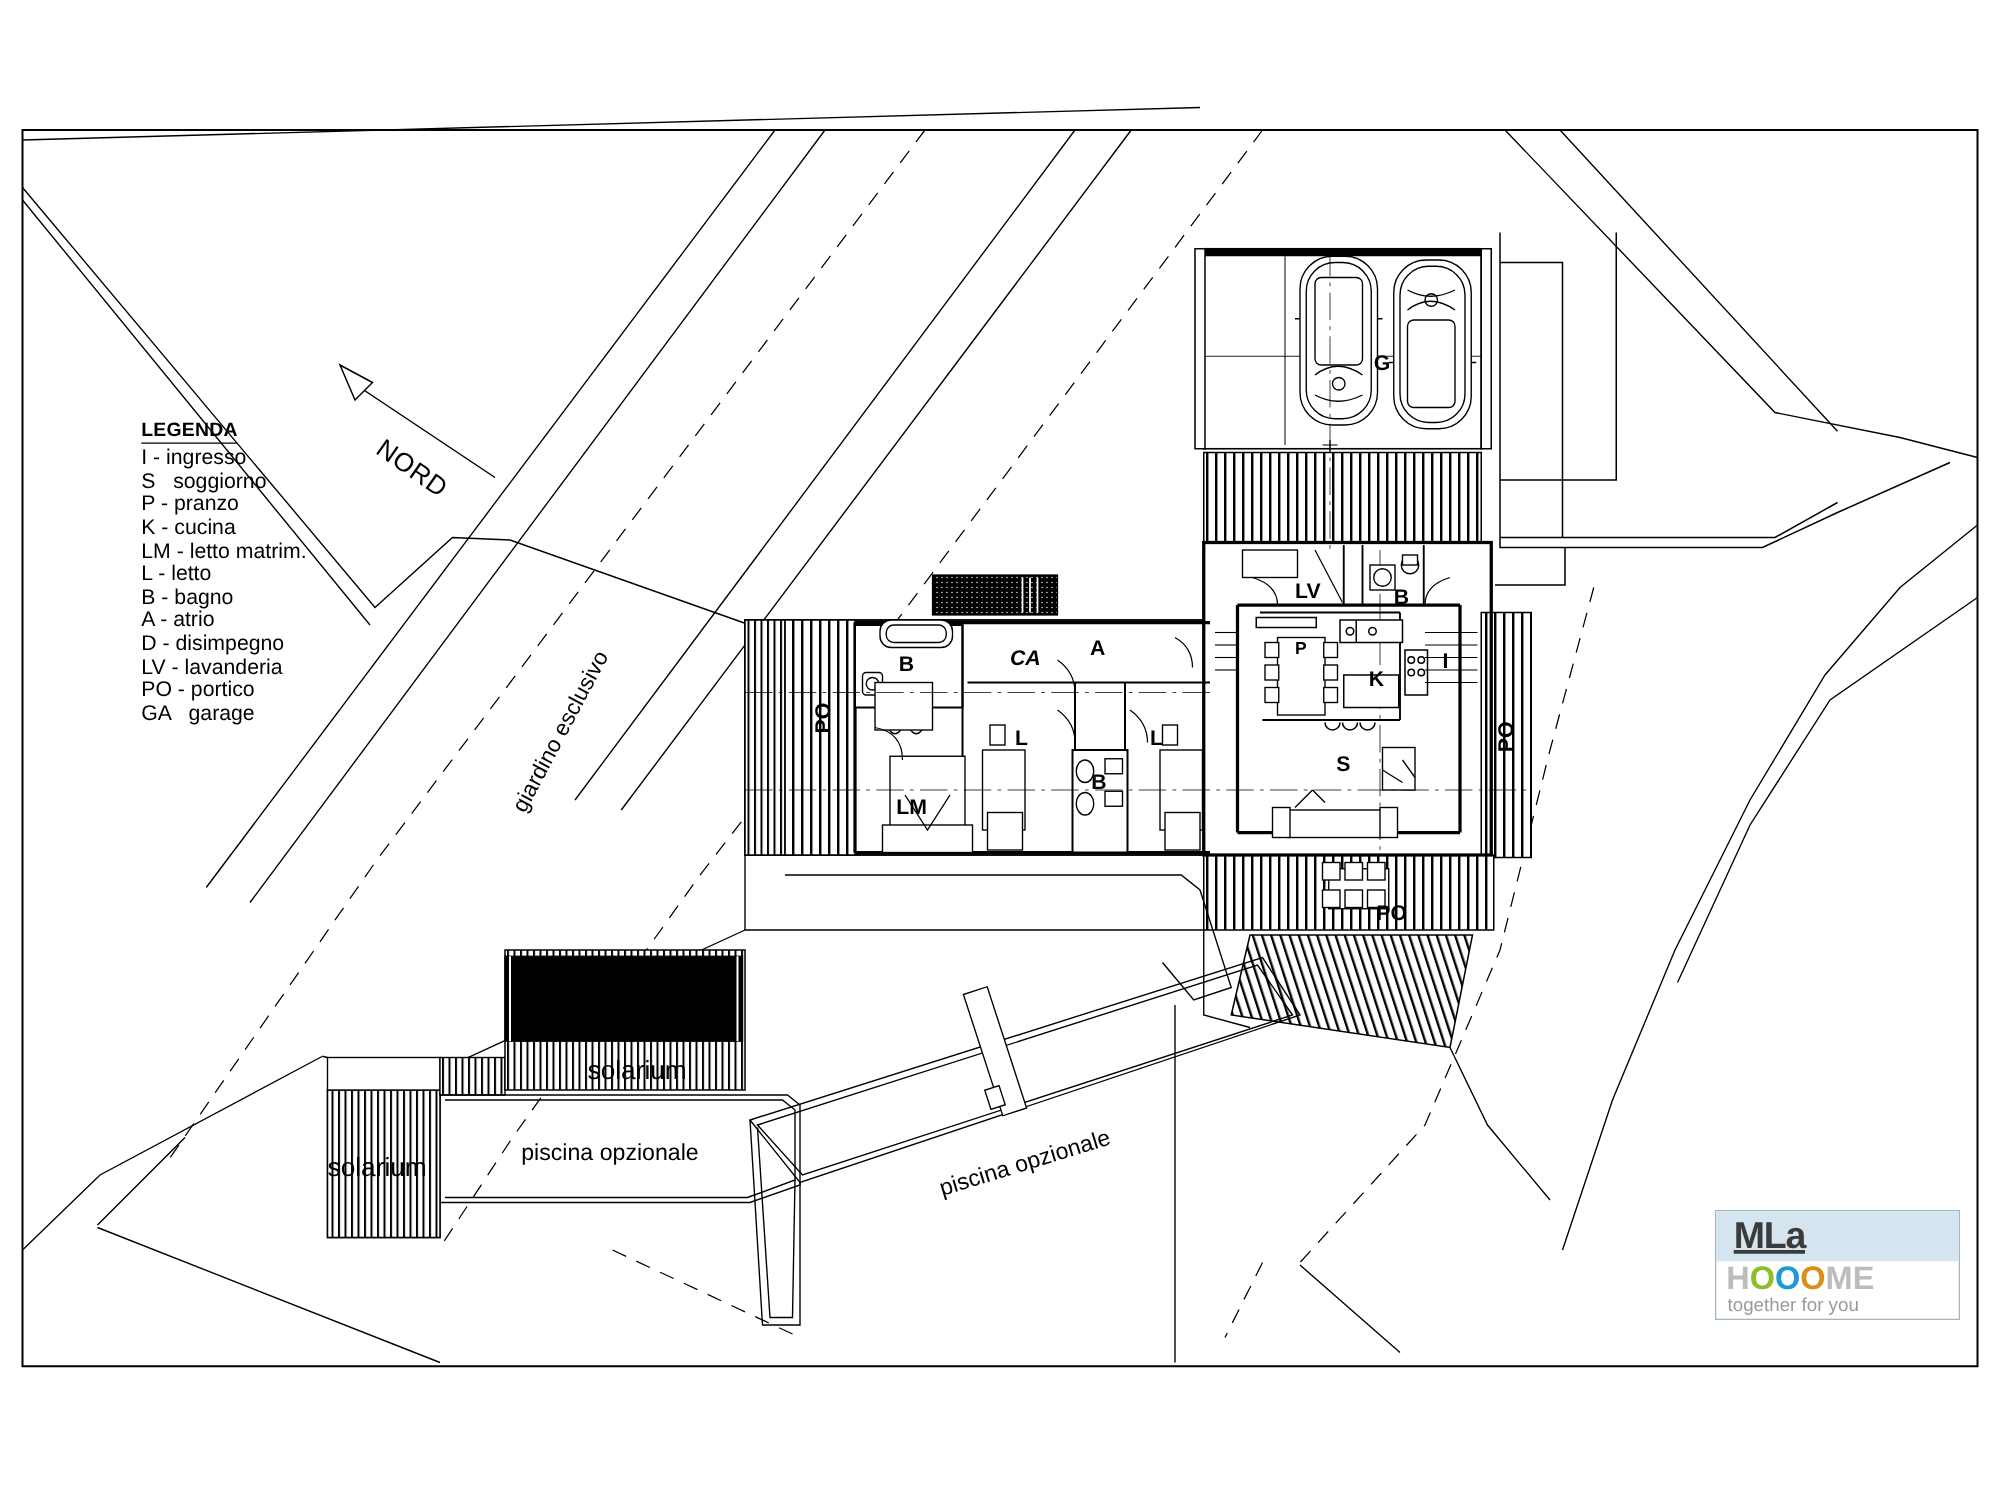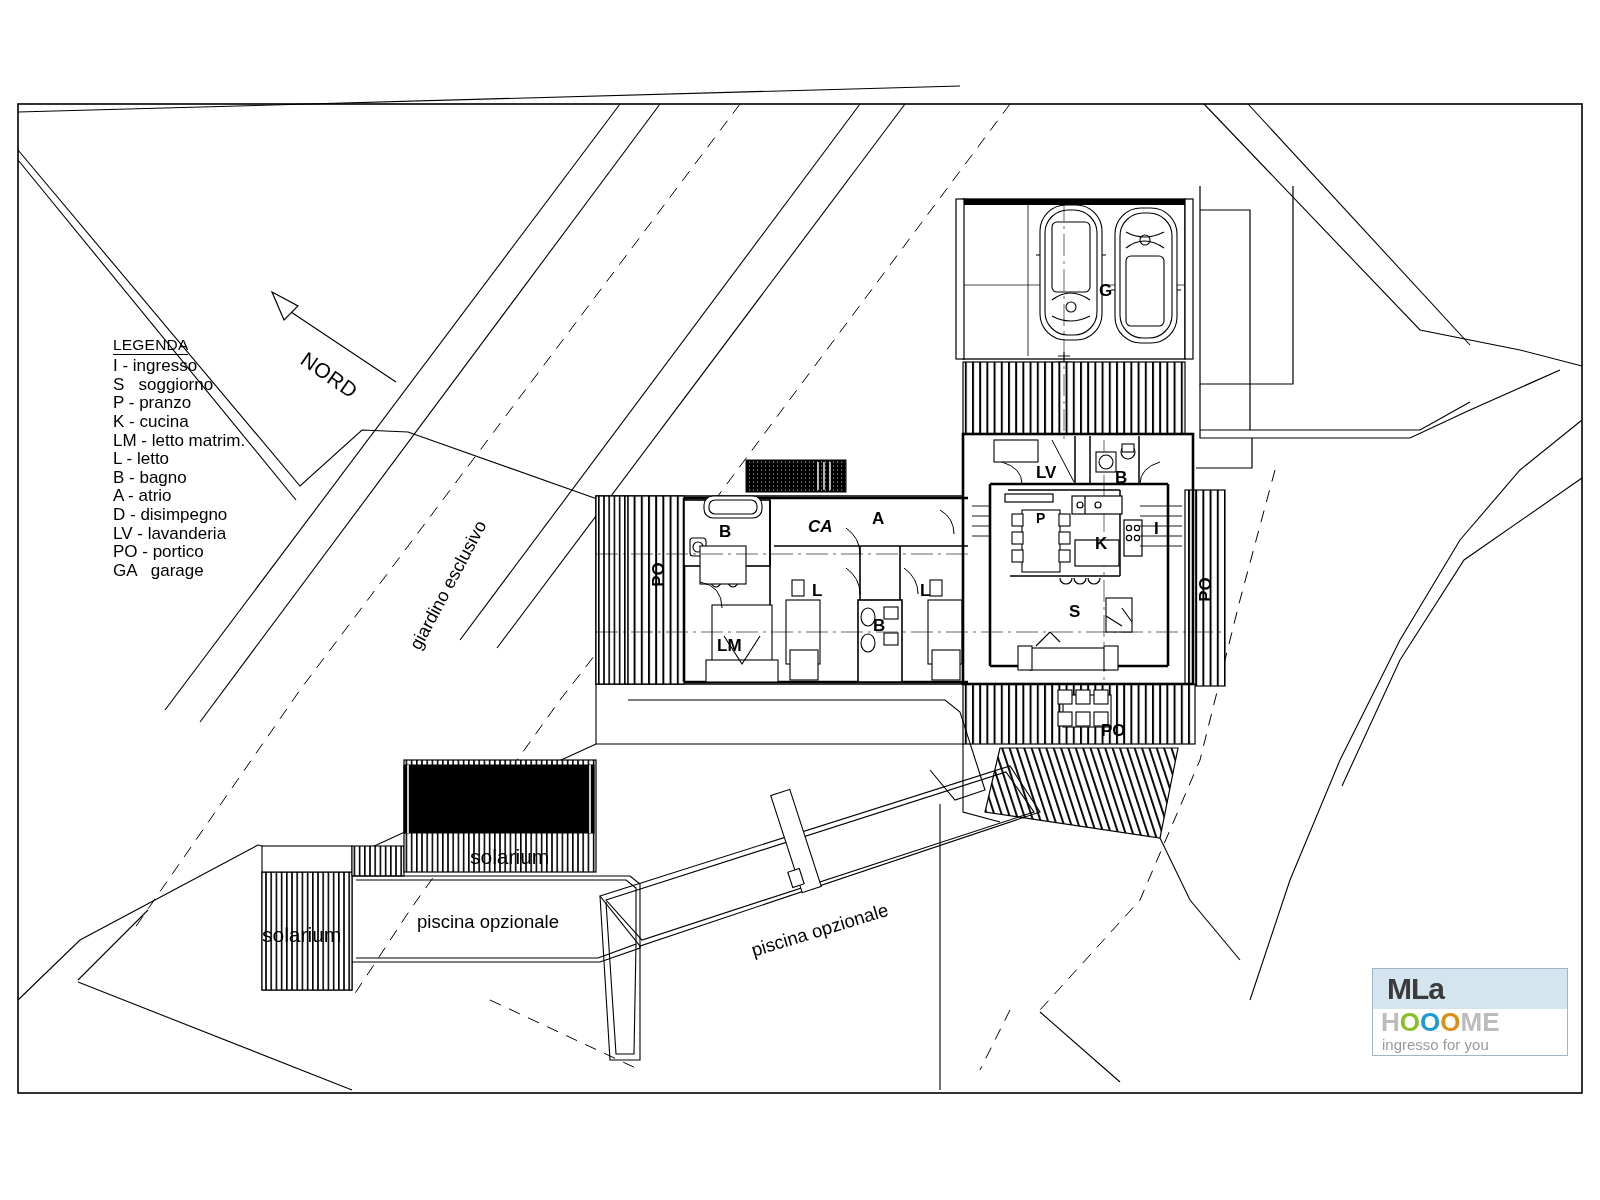--- a/index.html
+++ b/index.html
@@ -4,21 +4,21 @@
 <title>Pianta - Site Plan</title>
 <style>
   html,body{margin:0;padding:0;background:#ffffff;}
   body{width:1600px;height:1200px;overflow:hidden;
        font-family:"Liberation Sans","DejaVu Sans",sans-serif;}
   #stage{position:relative;width:1600px;height:1200px;background:#fff;}
   svg.plan{position:absolute;left:0;top:0;width:1600px;height:1200px;}
 
   
   .legend{position:absolute;left:113px;top:336px;}
-  .legend-title{font-size:15.5px;font-weight:normal;letter-spacing:.2px;
+  .legend-title{font-size:15.5px;font-weight:bold;letter-spacing:.2px;
                 border-bottom:1.6px solid #000;display:inline-block;
                 padding-bottom:1px;line-height:1.05;text-align:right;}
   .legend ul{list-style:none;margin:2px 0 0 0;padding:0;}
   .legend li{font-size:17px;line-height:18.6px;color:#000;white-space:pre;}
 
   
   .ptxt{position:absolute;color:#000;white-space:nowrap;
         transform-origin:0 50%;}
   .t-nord{font-size:21px;letter-spacing:.5px;}
   .t-giardino{font-size:18px;}
@@ -31,21 +31,21 @@
   .rcode.sm{font-size:14px;}
   .rcode.rot{transform:rotate(-90deg);}
 
   
   .logo{position:absolute;left:1372px;top:968px;width:196px;height:88px;
         border:1px solid #9fb6c6;background:#fff;box-sizing:border-box;
         padding:0;overflow:hidden;}
   .logo-band{background:#d5e5ef;height:40px;display:flex;align-items:center;
              justify-content:flex-start;padding-left:14px;}
   .logo-mla{font-size:30px;font-weight:bold;color:#3b3b3b;letter-spacing:-1px;
-            line-height:30px;}
+            line-height:30px;text-decoration:underline;}
   .logo-hooome{font-size:26px;font-weight:bold;letter-spacing:0px;
                line-height:26px;padding-left:8px;display:flex;}
   .logo-hooome span{display:inline-block;}
   .c-grey{color:#bcbcbc;}
   .c-green{color:#8cbf26;}
   .c-blue{color:#1b9ad6;}
   .c-orange{color:#d99018;}
   .logo-tag{font-size:15px;color:#9a9a9a;padding-left:9px;line-height:18px;
             margin-top:1px;}
 </style>
@@ -432,16 +432,16 @@
       <span class="logo-mla">MLa</span>
     </div>
     <div class="logo-hooome">
       <span class="c-grey">H</span>
       <span class="c-green">O</span>
       <span class="c-blue">O</span>
       <span class="c-orange">O</span>
       <span class="c-grey">M</span>
       <span class="c-grey">E</span>
     </div>
-    <div class="logo-tag">ingresso for you</div>
+    <div class="logo-tag">together for you</div>
   </div>
 
 </div>
 
 </body></html>

